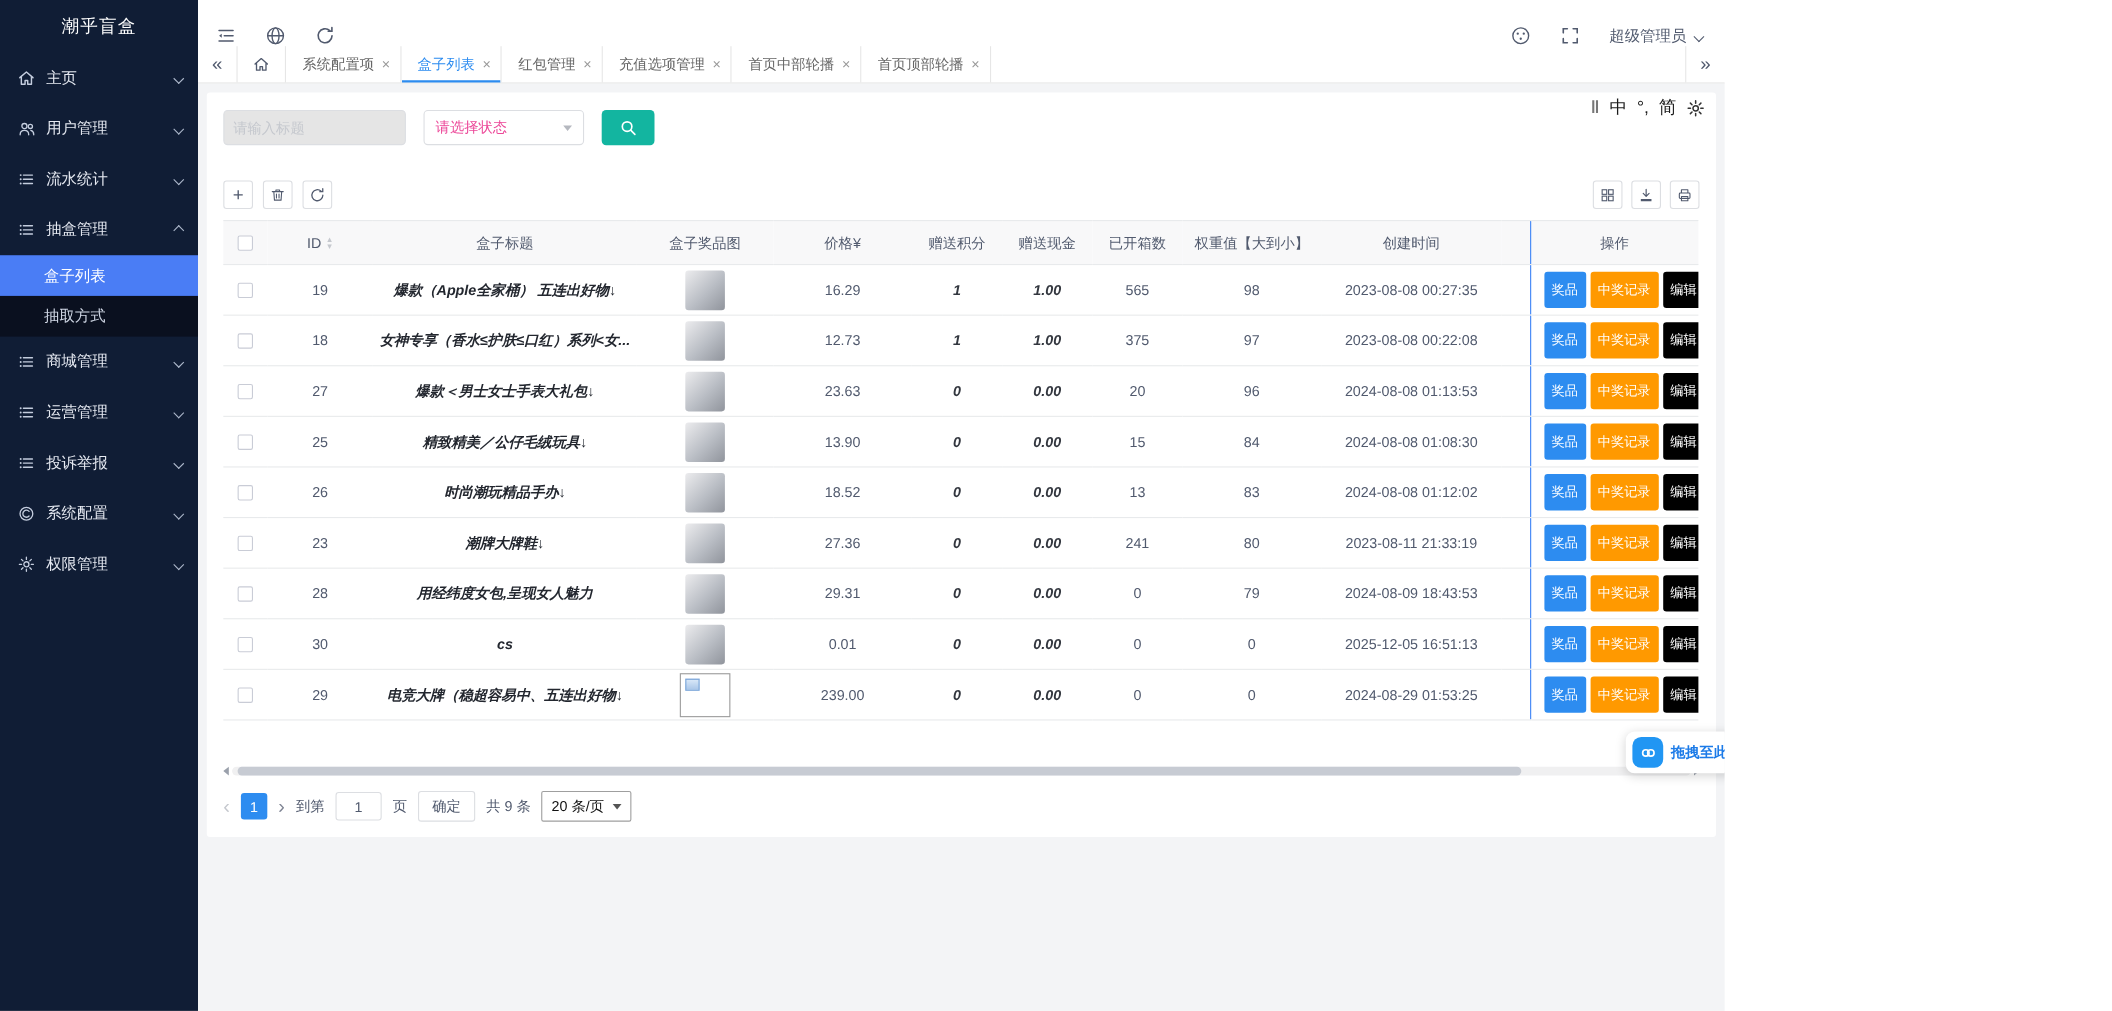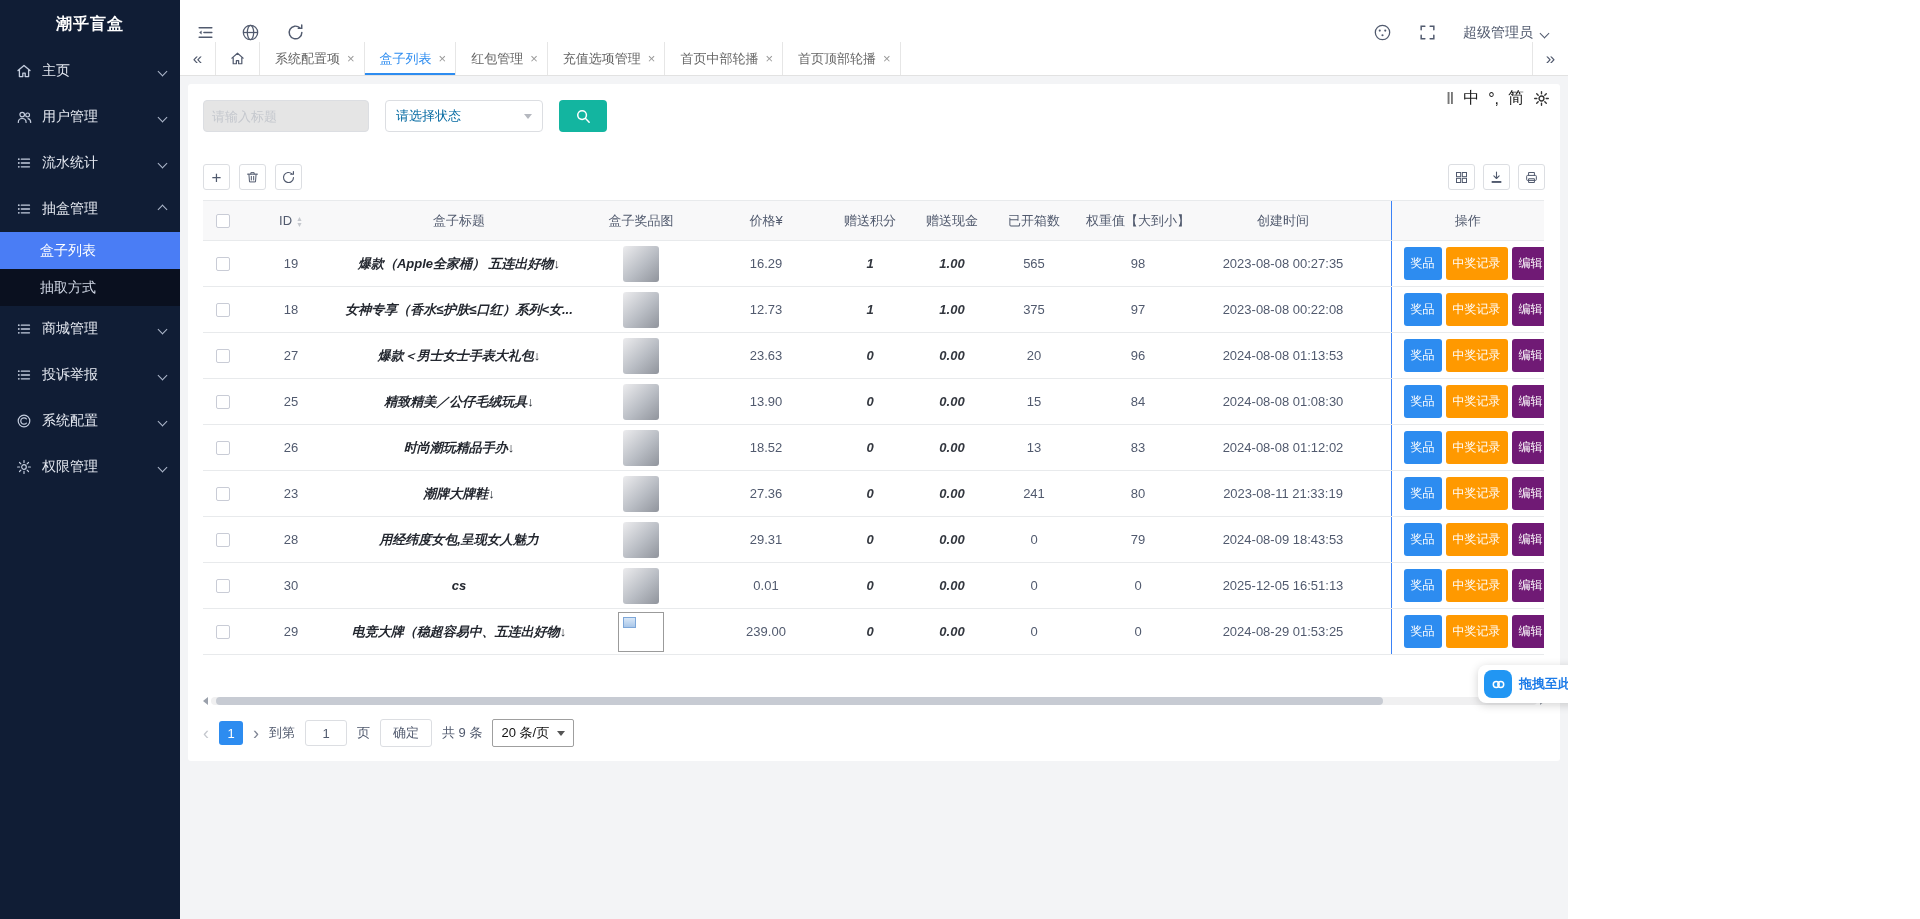--- a/index.html
+++ b/index.html
@@ -1,21 +1,21 @@
 <!DOCTYPE html>
 <html><head>
 <meta charset="utf-8">
 <style>
   *{box-sizing:border-box;margin:0;padding:0}
   html,body{width:1920px;height:919px;background:#fff;font-family:"Liberation Sans","DejaVu Sans",sans-serif;overflow:hidden}
   .app{width:1568px;height:919px;display:flex;position:relative;overflow:hidden;background:#fff}
 
   
   .sidebar{width:180px;background:#101d35;flex-shrink:0;display:flex;flex-direction:column;color:#dfe4ee}
-  .logo{height:48px;display:flex;align-items:center;justify-content:center;font-size:16px;font-weight:bold;color:#fff;letter-spacing:1px}
+  .logo{height:48px;display:flex;align-items:center;justify-content:center;font-size:16px;font-weight:normal;color:#fff;letter-spacing:1px}
   .menu-item{height:46px;display:flex;align-items:center;padding:0 14px 0 16px;font-size:14px;gap:10px;cursor:pointer;color:#e6eaf2}
   .mi-icon{width:16px;height:16px;color:#c4cdde;flex-shrink:0}
   .menu-item .chev{margin-left:auto}
   .chev{width:7px;height:7px;border-right:1.5px solid #aeb9cc;border-bottom:1.5px solid #aeb9cc;transform:rotate(45deg);display:inline-block}
   .chev.up{transform:rotate(-135deg)}
   .submenu{background:#0a101f}
   .sub-item{height:37px;display:flex;align-items:center;padding-left:40px;font-size:14px;color:#cfd6e4;cursor:pointer}
   .sub-item.active{background:#4a7df5;color:#fff}
 
   
@@ -38,40 +38,40 @@
   .content{flex:1;background:#f3f4f6;position:relative;padding:8px;overflow:hidden}
   .ime{position:absolute;top:12px;right:18px;display:flex;align-items:center;gap:9px;font-size:16px;color:#1a1a1a;z-index:5}
   .ime .handle{color:#777;font-weight:bold}
   .ime .gear{width:17px;height:17px;color:#333}
 
   .card{background:#fff;border-radius:3px;padding:16px 15px 14px;min-height:660px;position:relative}
 
   .search-row{display:flex;gap:16px;margin-bottom:32px}
   .inp{width:166px;height:32px;border:1px solid #dcdee2;border-radius:4px;padding:0 8px;font-size:13px;color:#515a6e;background:#e5e5e5;outline:none;font-family:inherit}
   .inp::placeholder{color:#c5c8ce}
-  .sel{width:158px;height:32px;border:1px solid #dcdee2;border-radius:4px;padding:0 24px 0 10px;font-size:13px;color:#0369a1;background:#fff;display:flex;align-items:center;position:relative;cursor:pointer}
+  .sel{width:146px;height:32px;border:1px solid #dcdee2;border-radius:4px;padding:0 24px 0 10px;font-size:13px;color:#ec4899;background:#fff;display:flex;align-items:center;position:relative;cursor:pointer}
   .sel .caret-down{position:absolute;right:10px}
   .caret-down{width:0;height:0;border-left:4px solid transparent;border-right:4px solid transparent;border-top:5px solid #b5b8bf;display:inline-block}
   .search-btn{width:48px;height:32px;border:none;border-radius:4px;background:#13b5a0;display:flex;align-items:center;justify-content:center;cursor:pointer}
 
   .toolbar{display:flex;align-items:center;margin-bottom:10px}
   .tool-btn{width:27px;height:26px;border:1px solid #dcdee2;border-radius:3px;background:#fff;display:flex;align-items:center;justify-content:center;color:#515a6e;margin-right:9px;cursor:pointer;font-size:17px;line-height:1;font-family:inherit}
   .tool-btn svg{width:15px;height:15px}
   .toolbar .right{margin-left:auto;display:flex}
   .toolbar .right .tool-btn{margin-right:0;margin-left:8px}
 
   table{border-collapse:collapse;table-layout:fixed;width:1341px;font-size:13px;color:#515a6e}
   thead th{height:40px;background:#f8f8f9;border-top:1px solid #e8eaec;border-bottom:1px solid #e8eaec;font-weight:normal;text-align:center;color:#515a6e}
   tbody td{height:46px;border-bottom:1px solid #e8eaec;text-align:center;vertical-align:middle;overflow:hidden;white-space:nowrap}
   td.c-title{font-style:italic;font-weight:bold;color:#23272f;text-overflow:ellipsis}
   td.ital{font-style:italic;font-weight:bold;color:#33373f}
   th.actions-col,td.actions-col{border-left:1px solid #3b82f6}
   td.actions-col{text-align:left;padding-left:12px}
   .btn-mini{border:none;border-radius:3px;color:#fff;font-size:12px;padding:8px 7px;margin-right:4px;cursor:pointer;white-space:nowrap;font-family:inherit}
-  .b-blue{background:#2d8cf0}.b-orange{background:#ff9900}.b-green{background:#701a75}
+  .b-blue{background:#2d8cf0}.b-orange{background:#ff9900}.b-green{background:#000000}
   .checkbox{width:14px;height:14px;border:1px solid #c9ccd6;border-radius:2px;background:#fff;display:inline-block;vertical-align:middle;cursor:pointer}
   .img{width:36px;height:36px;border-radius:3px;display:inline-block;vertical-align:middle;background:linear-gradient(135deg,#ececee,#b9bdc4 55%,#90949c)}
   .img.broken{width:46px;height:40px;border-radius:0;background:#fff;border:1px solid #9b9b9b;position:relative}
   .img.broken::before{content:"";position:absolute;top:4px;left:4px;width:11px;height:9px;border:1px solid #7da7d9;background:linear-gradient(#d8e7f7,#a9c6e8)}
   .sort{display:inline-flex;flex-direction:column;margin-left:4px;vertical-align:middle;line-height:0;cursor:pointer}
   .sort span{font-size:7px;color:#c5c8ce;line-height:6px}
 
   .hscroll{margin-top:42px;height:8px;display:flex;align-items:center;gap:3px}
   .hs-arrow{width:0;height:0;border-top:4px solid transparent;border-bottom:4px solid transparent;cursor:pointer}
   .hs-arrow.l{border-right:5px solid #9aa0ab}
@@ -148,20 +148,30 @@
         </div>
       </div>
       <div class="menu-item">
         <svg class="mi-icon" viewBox="0 0 16 16" fill="none" stroke="currentColor" stroke-width="1.3" stroke-linecap="round">
             <path d="M5.3 4.2h8.2M5.3 8h8.2M5.3 11.8h8.2"></path>
             <circle cx="2.8" cy="4.2" r=".9" fill="currentColor" stroke="none"></circle>
             <circle cx="2.8" cy="8" r=".9" fill="currentColor" stroke="none"></circle>
             <circle cx="2.8" cy="11.8" r=".9" fill="currentColor" stroke="none"></circle>
           </svg>
         <span>商城管理</span>
+        <span class="chev"></span>
+      </div>
+      <div class="menu-item">
+        <svg class="mi-icon" viewBox="0 0 16 16" fill="none" stroke="currentColor" stroke-width="1.3" stroke-linecap="round">
+            <path d="M5.3 4.2h8.2M5.3 8h8.2M5.3 11.8h8.2"></path>
+            <circle cx="2.8" cy="4.2" r=".9" fill="currentColor" stroke="none"></circle>
+            <circle cx="2.8" cy="8" r=".9" fill="currentColor" stroke="none"></circle>
+            <circle cx="2.8" cy="11.8" r=".9" fill="currentColor" stroke="none"></circle>
+          </svg>
+        <span>运营管理</span>
         <span class="chev"></span>
       </div>
       <div class="menu-item">
         <svg class="mi-icon" viewBox="0 0 16 16" fill="none" stroke="currentColor" stroke-width="1.3" stroke-linecap="round">
             <path d="M5.3 4.2h8.2M5.3 8h8.2M5.3 11.8h8.2"></path>
             <circle cx="2.8" cy="4.2" r=".9" fill="currentColor" stroke="none"></circle>
             <circle cx="2.8" cy="8" r=".9" fill="currentColor" stroke="none"></circle>
             <circle cx="2.8" cy="11.8" r=".9" fill="currentColor" stroke="none"></circle>
           </svg>
         <span>投诉举报</span>

